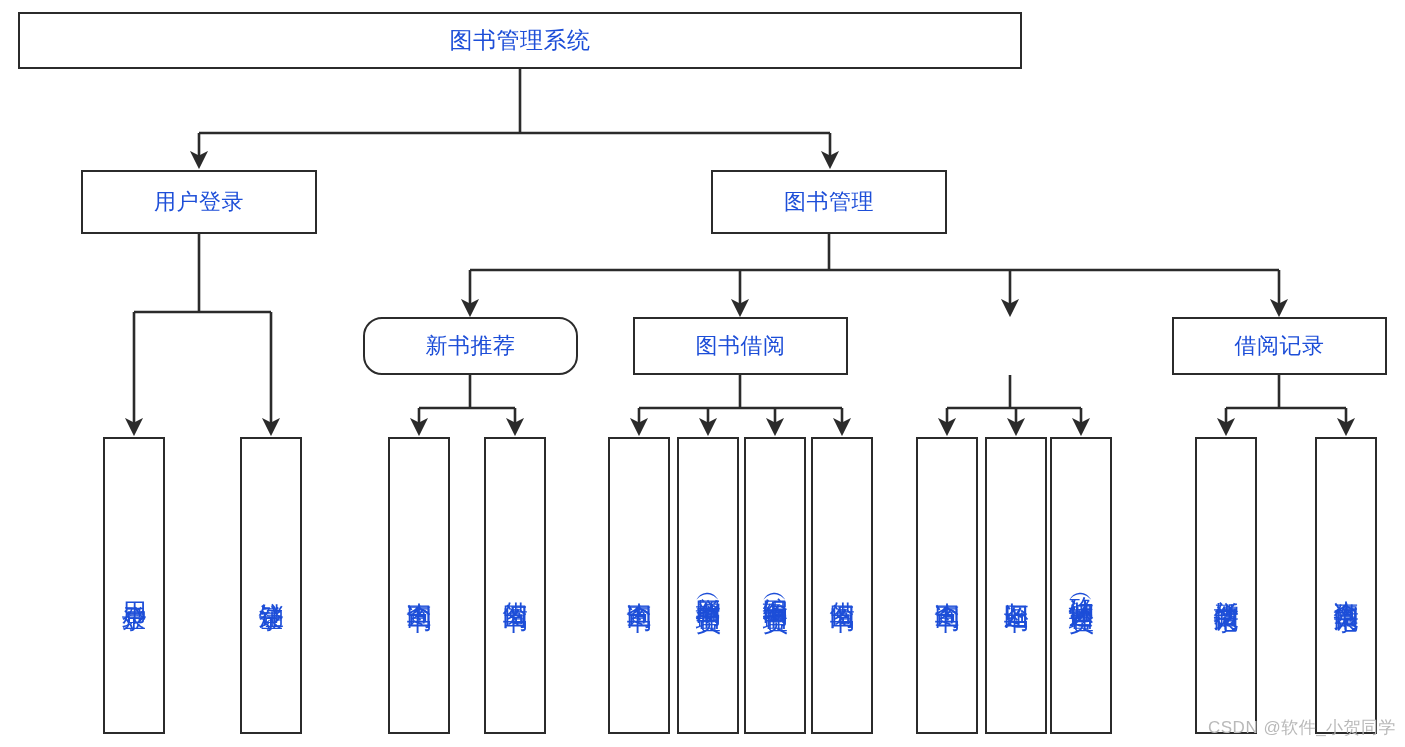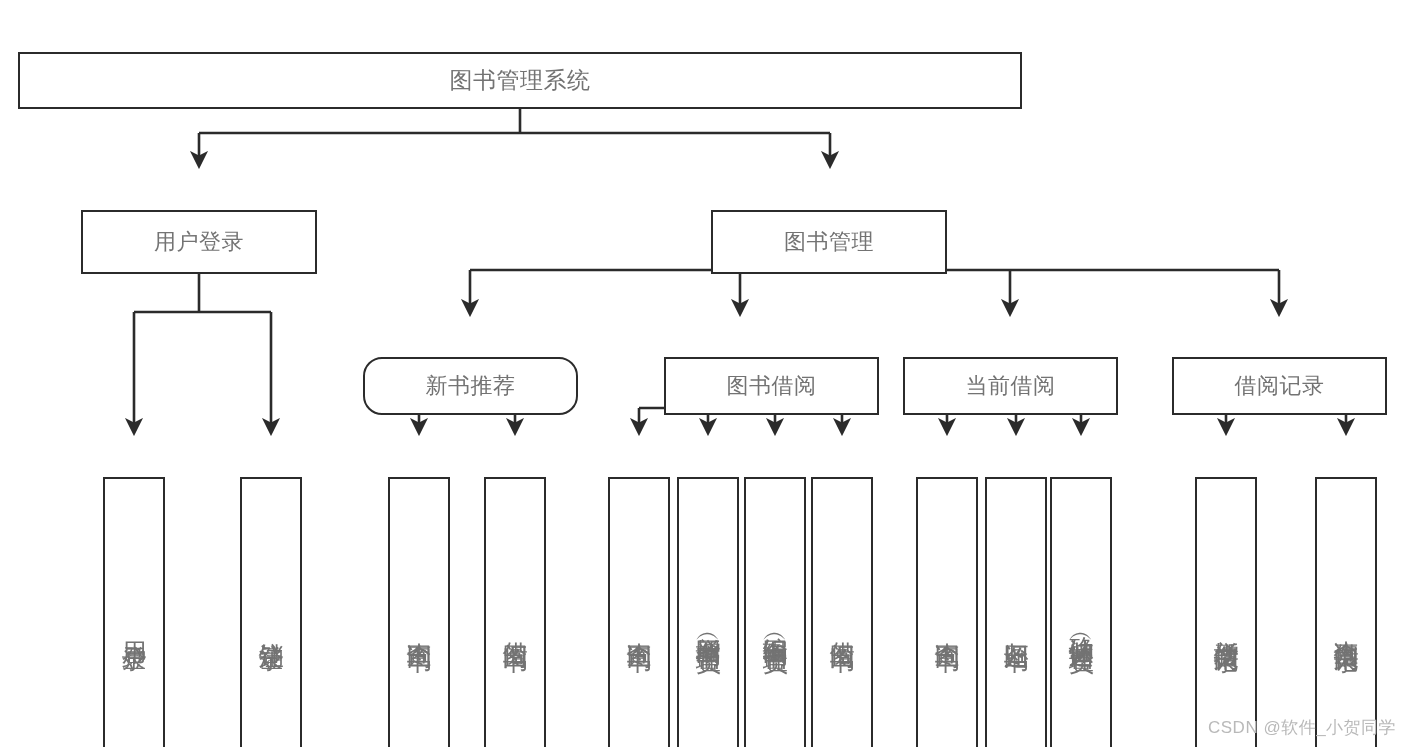--- a/index.html
+++ b/index.html
@@ -26,22 +26,21 @@
     pointer-events: none;
   }
   .node {
     position: absolute;
     box-sizing: border-box;
     border: 2.5px solid #2b2b2b;
     background: #ffffff;
     display: flex;
     align-items: center;
     justify-content: center;
-    color: #737373;
-    margin-top: 40px;
+    color: #1d4ed8;
   }
   .node .label {
     font-size: 22px;
     line-height: 1.15;
     letter-spacing: 0.5px;
     white-space: nowrap;
   }
   .node.vertical {
     align-items: center;
     justify-content: center;
@@ -127,25 +126,22 @@
   <div class="node" style="left:81px; top:170px; width:236px; height:64px;">
     <span class="label">用户登录</span>
   </div>
   <div class="node" style="left:711px; top:170px; width:236px; height:64px;">
     <span class="label">图书管理</span>
   </div>
 
   <div class="node" style="left:363px; top:317px; width:215px; height:58px;border-radius:19px;">
     <span class="label">新书推荐</span>
   </div>
-  <div class="node" style="left:664px; top:317px; width:215px; height:58px;">
+  <div class="node" style="left:633px; top:317px; width:215px; height:58px;">
     <span class="label">图书借阅</span>
-  </div>
-  <div class="node" style="left:903px; top:317px; width:215px; height:58px;">
-    <span class="label">当前借阅</span>
   </div>
   <div class="node" style="left:1172px; top:317px; width:215px; height:58px;text-align:right;">
     <span class="label">借阅记录</span>
   </div>
 
   <div class="node vertical" style="left:103px; top:437px; width:62px; height:297px;">
     <span class="label">用户登录</span>
   </div>
   <div class="node vertical" style="left:240px; top:437px; width:62px; height:297px;">
     <span class="label">注销登录</span>

